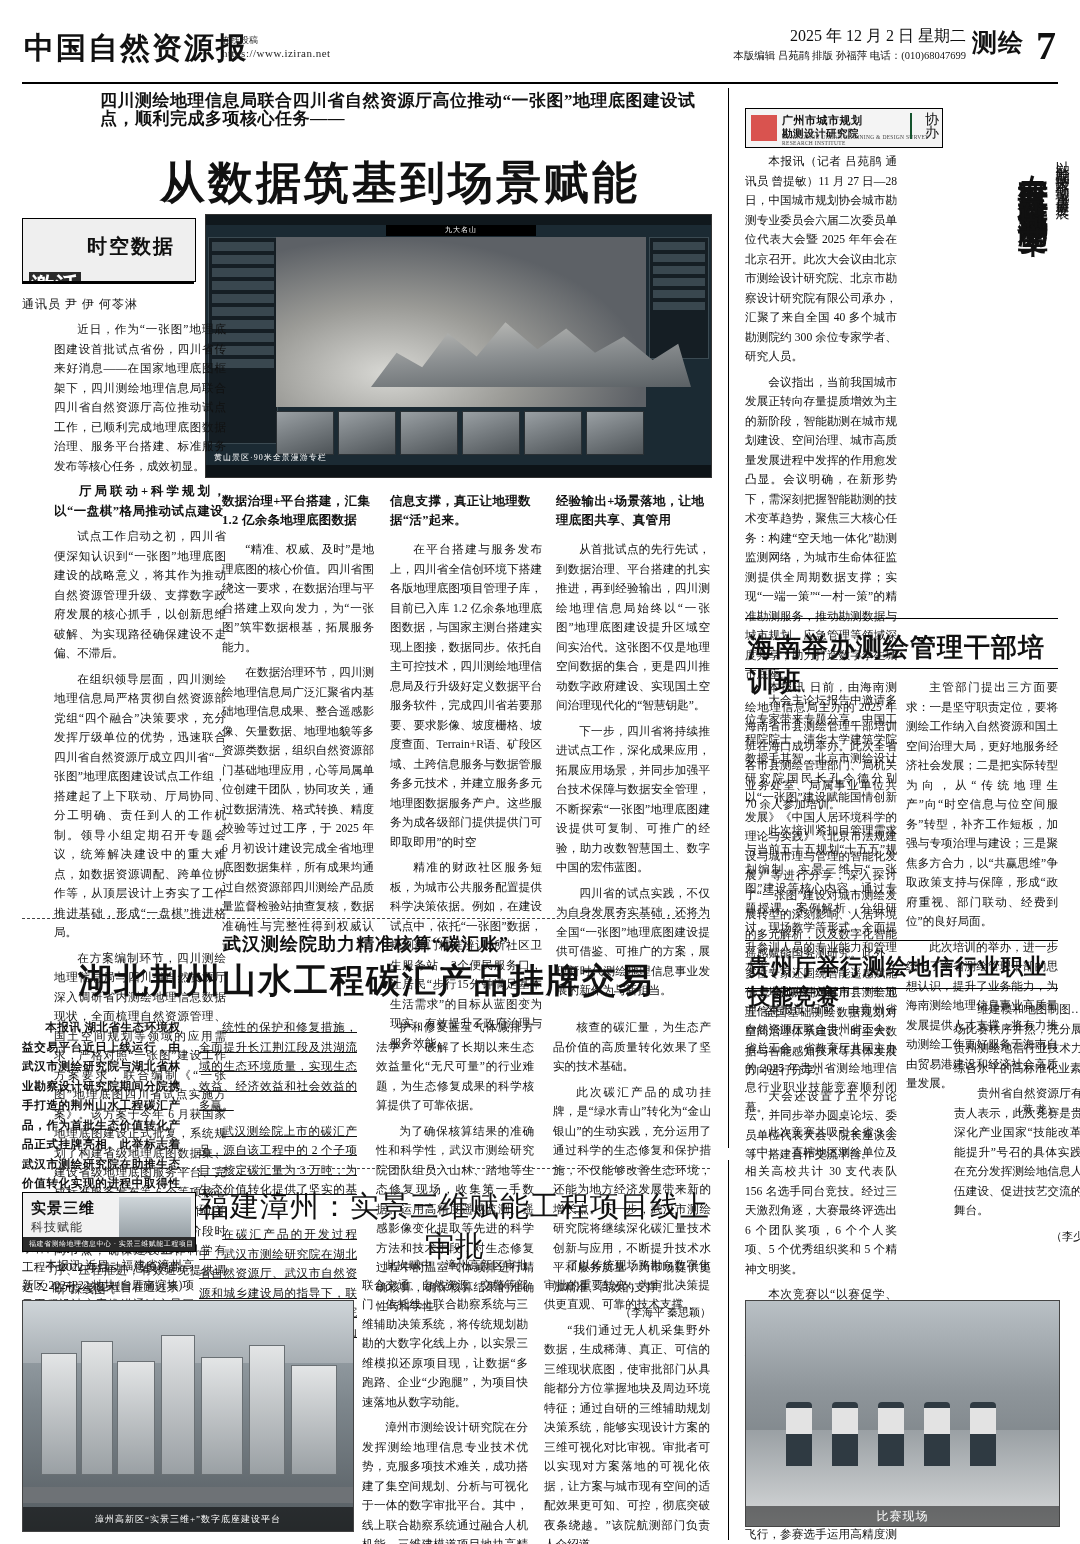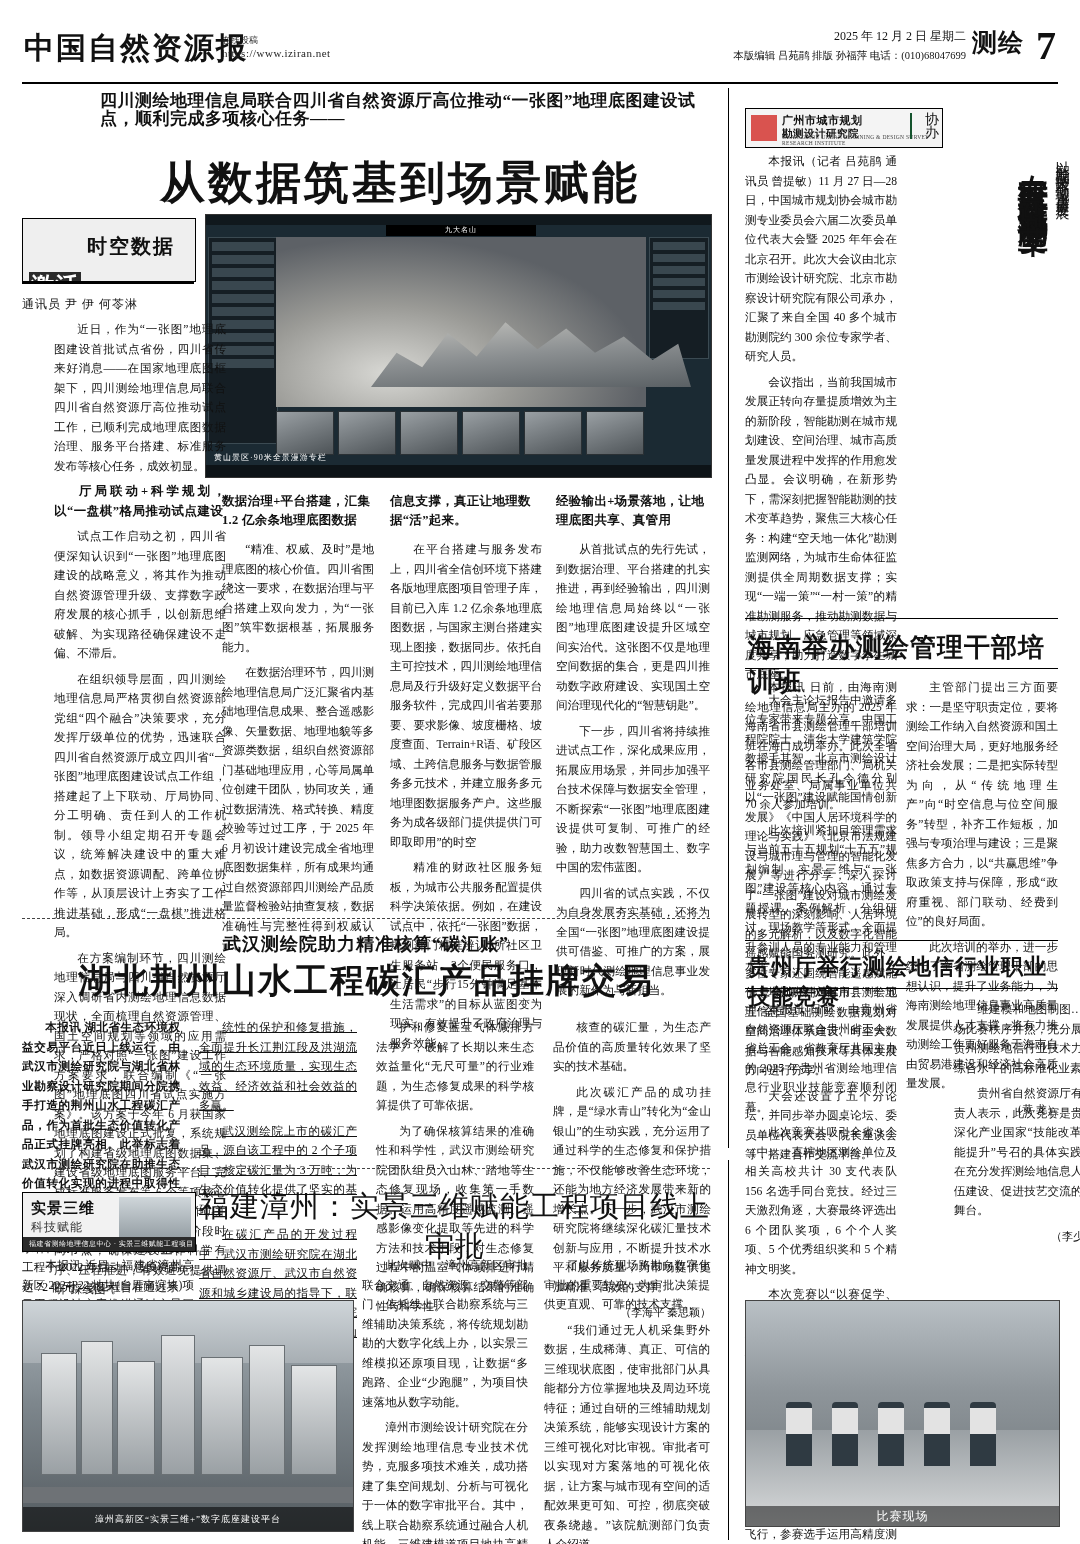--- a/index.html
+++ b/index.html
@@ -24,21 +24,21 @@
     font-family:"Liberation Serif",serif;
     font-size:30px;font-weight:bold;letter-spacing:2px;
   }
   .mast-sub{
     position:absolute;left:200px;top:8px;font-size:9px;line-height:13px;color:#222;
   }
   .mast-sub .line2{font-size:11px;letter-spacing:.5px;}
   .mast-right{
     position:absolute;right:92px;top:2px;text-align:right;font-size:11px;line-height:16px;
   }
-  .mast-date{font-size:12px;}
+  .mast-date{font-size:16px;}
   .mast-credit{font-size:10.5px;color:#111;margin-top:4px;}
   .mast-section{
     position:absolute;right:34px;top:0px;font-size:25px;font-weight:bold;letter-spacing:1px;
   }
   .mast-pageno{
     position:absolute;right:2px;top:-4px;font-size:40px;font-weight:bold;font-family:"Liberation Serif",serif;
   }
 
   
   .vrule{position:absolute;background:#000;width:1px;}

